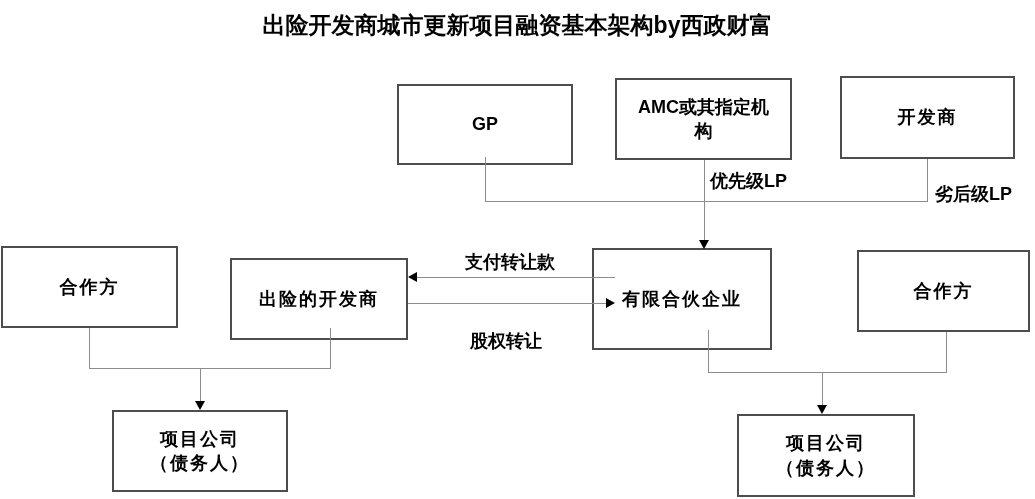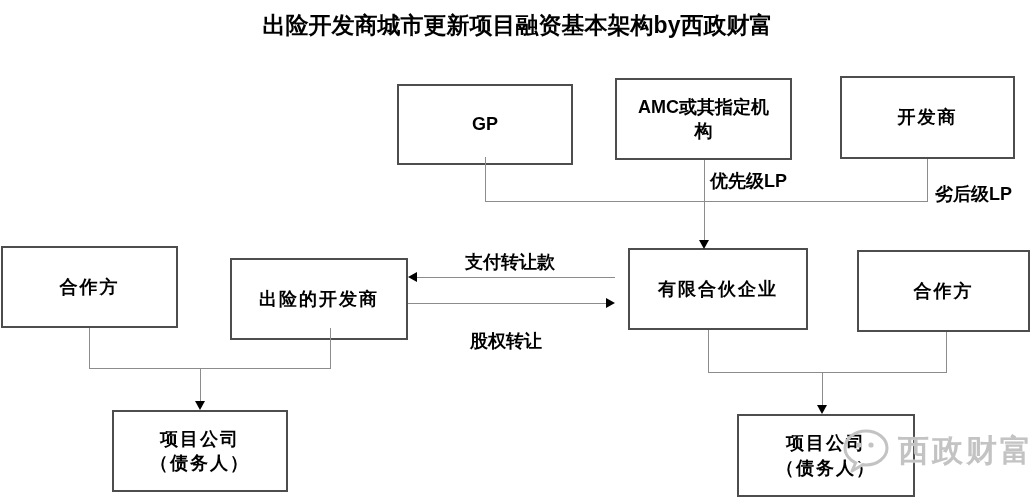--- a/index.html
+++ b/index.html
@@ -15,21 +15,21 @@
     position:absolute;display:flex;align-items:center;justify-content:center;
     border:2px solid #4d4d4d;background:#fff;box-sizing:border-box;
     font-size:18px;font-weight:bold;color:#000;text-align:center;
     letter-spacing:2px;line-height:1.35;white-space:pre-line;
   }
   .n-gp{left:397px;top:84px;width:176px;height:81px;letter-spacing:0;}
   .n-amc{left:615px;top:78px;width:177px;height:82px;padding:4px 16px;letter-spacing:0;}
   .n-dev{left:840px;top:76px;width:175px;height:83px;}
   .n-partner-l{left:1px;top:246px;width:177px;height:82px;}
   .n-riskdev{left:230px;top:246px;width:178px;height:82px;margin-top:12px;}
-  .n-lp{left:628px;top:248px;width:180px;height:82px;}
+  .n-lp{left:592px;top:248px;width:180px;height:102px;}
   .n-partner-r{left:857px;top:250px;width:173px;height:82px;}
   .n-proj-l{left:112px;top:410px;width:176px;height:82px;}
   .n-proj-r{left:737px;top:414px;width:178px;height:83px;}
   .line{position:absolute;background:#8c8c8c;}
   .elabel{
     position:absolute;font-size:18px;font-weight:bold;color:#000;white-space:nowrap;
   }
   .arr{position:absolute;width:0;height:0;}
   .arr-down{border-left:5px solid transparent;border-right:5px solid transparent;border-top:9px solid #000;}
   .arr-left{border-top:5px solid transparent;border-bottom:5px solid transparent;border-right:9px solid #000;}
@@ -102,23 +102,14 @@
   <div class="line" style="left:89px;top:368px;width:242px;height:1px;"></div>
   <div class="line" style="left:200px;top:368px;width:1px;height:34px;"></div>
   <div class="arr arr-down" style="left:195px;top:401px;"></div>
 
   <div class="line" style="left:708px;top:330px;width:1px;height:42px;"></div>
   <div class="line" style="left:946px;top:332px;width:1px;height:40px;"></div>
   <div class="line" style="left:708px;top:372px;width:239px;height:1px;"></div>
   <div class="line" style="left:822px;top:372px;width:1px;height:34px;"></div>
   <div class="arr arr-down" style="left:817px;top:405px;"></div>
 
-  <div class="watermark">
-    <svg width="48" height="46" viewBox="0 0 48 46">
-      <ellipse cx="24" cy="20" rx="21" ry="17" fill="none" stroke="#c3c3c3" stroke-width="3"></ellipse>
-      <path d="M14 34 L10 43 L22 36" fill="#ffffff" stroke="#c3c3c3" stroke-width="3" stroke-linejoin="round"></path>
-      <circle cx="17" cy="17" r="2.6" fill="#c3c3c3"></circle>
-      <circle cx="29" cy="17" r="2.6" fill="#c3c3c3"></circle>
-    </svg>
-    <span class="wm-text">西政财富</span>
-  </div>
 
 </div>
 
 </body></html>

